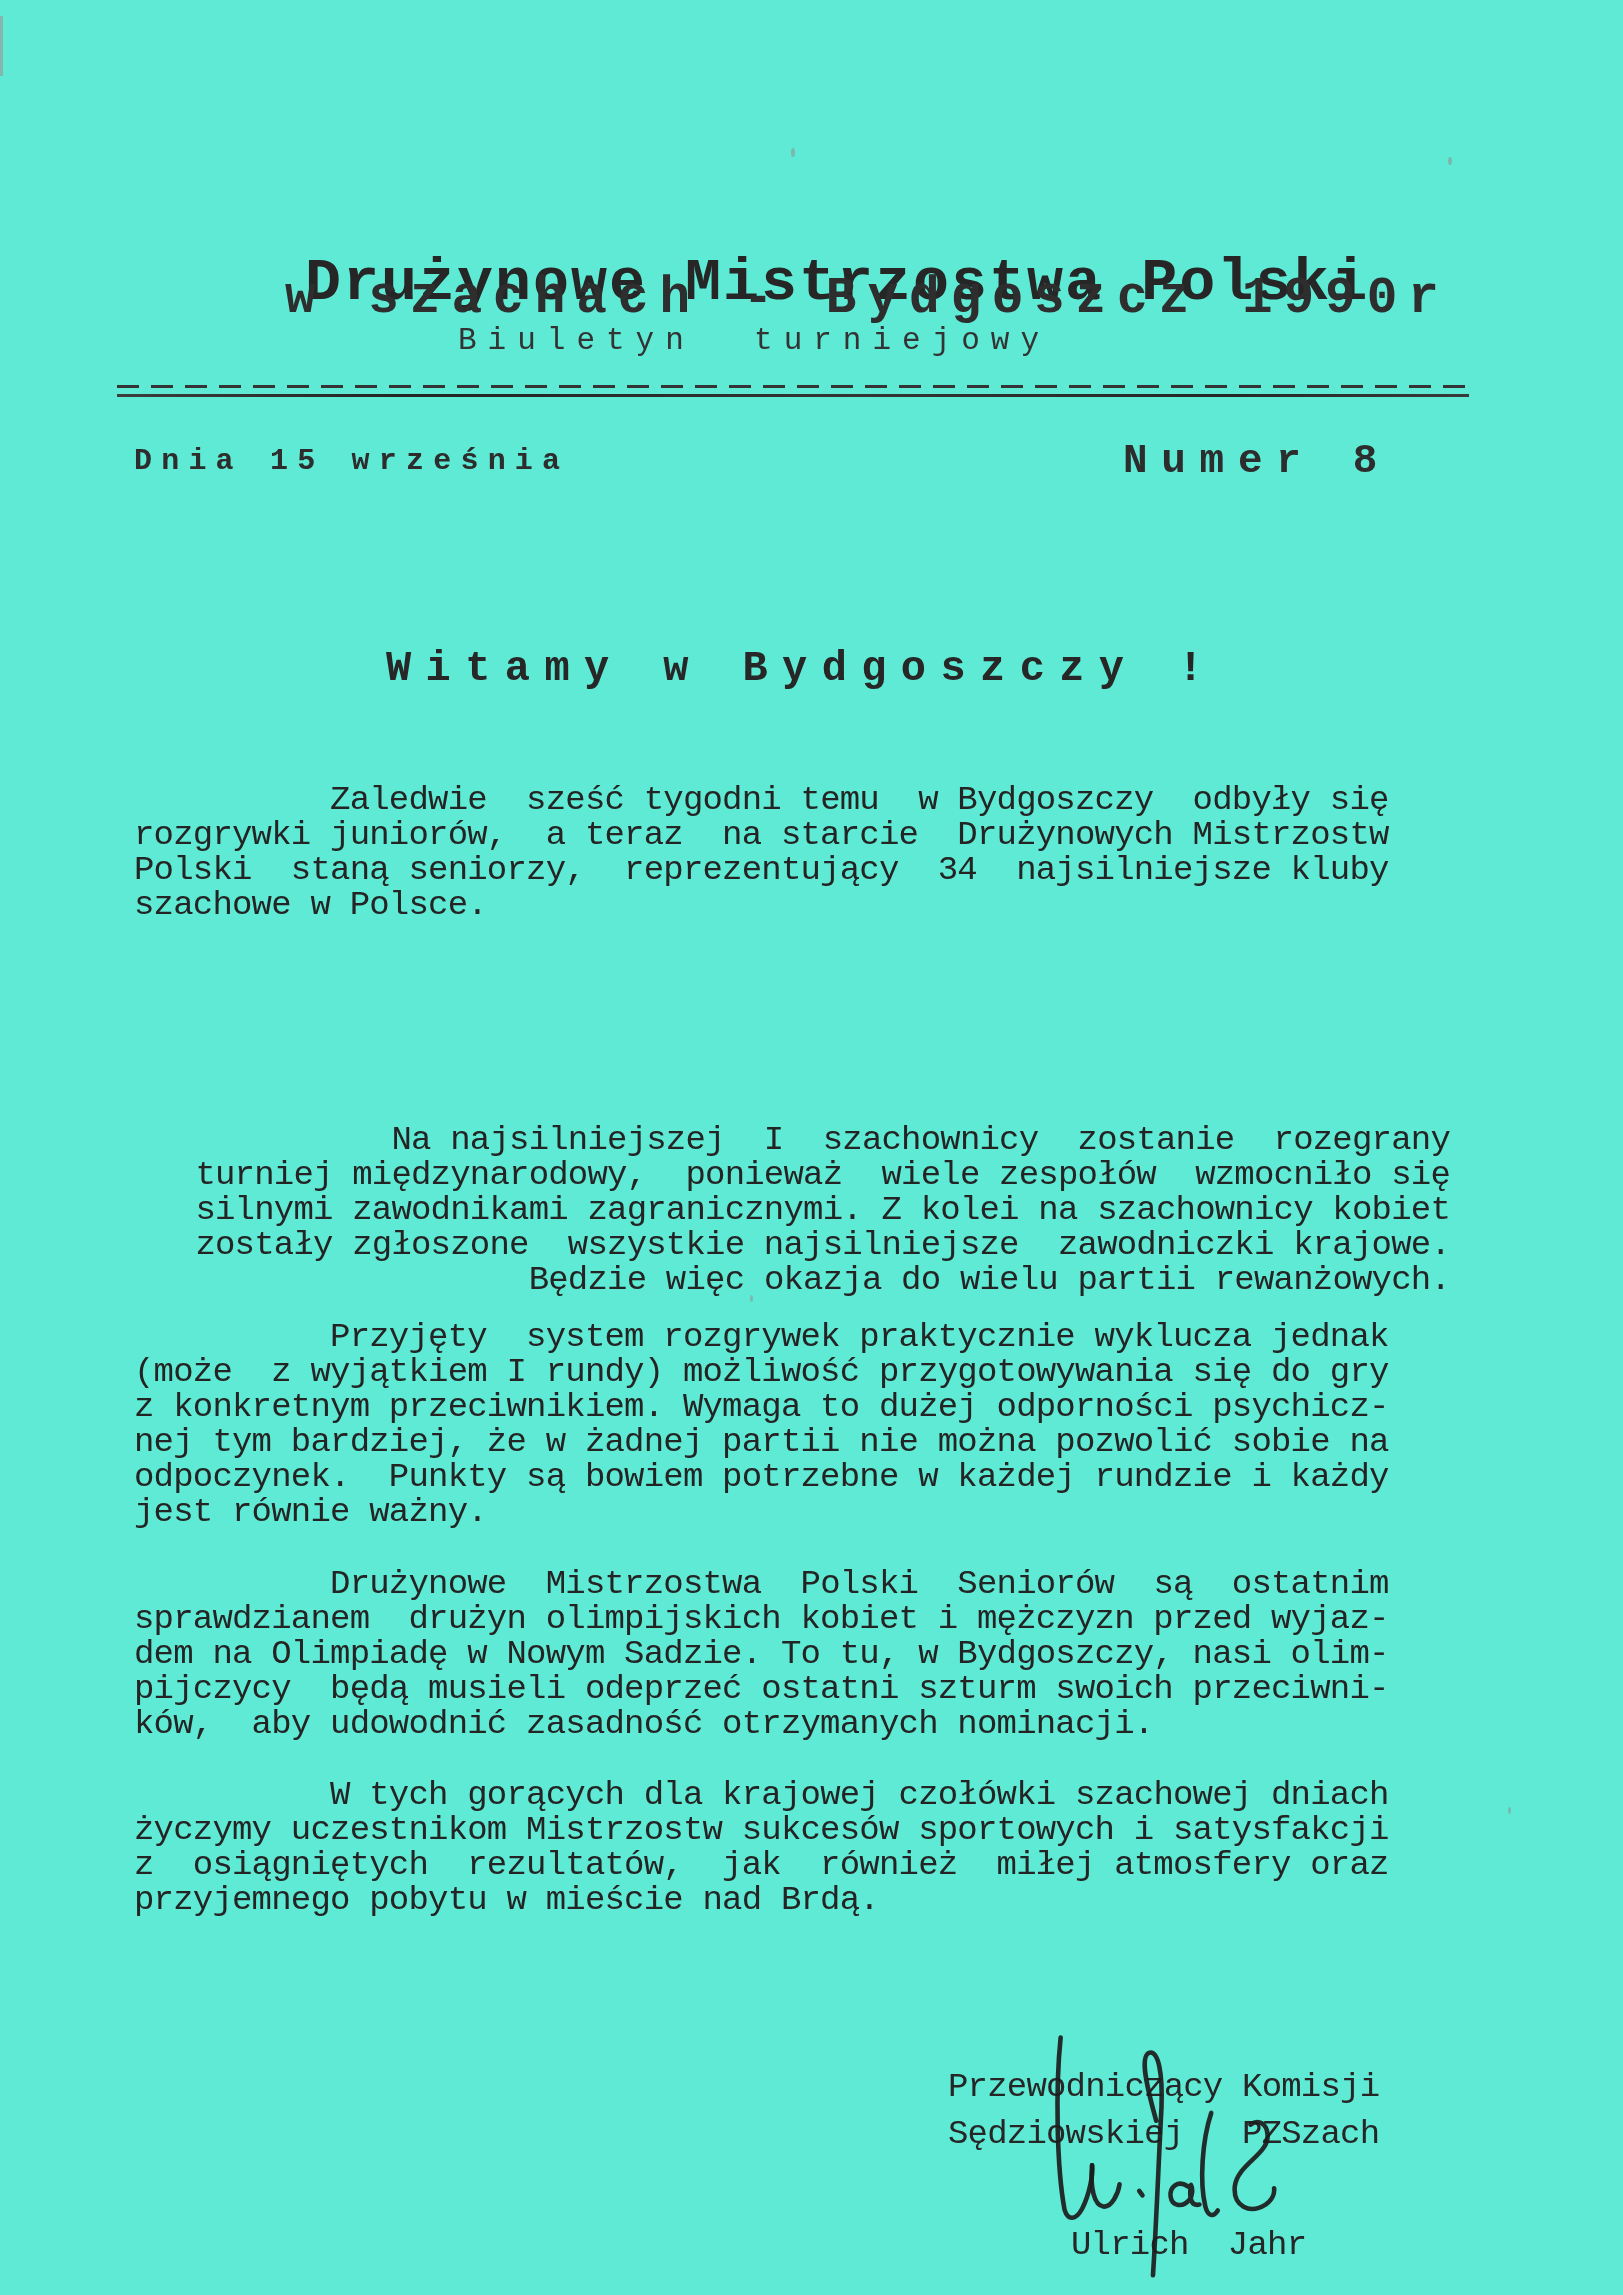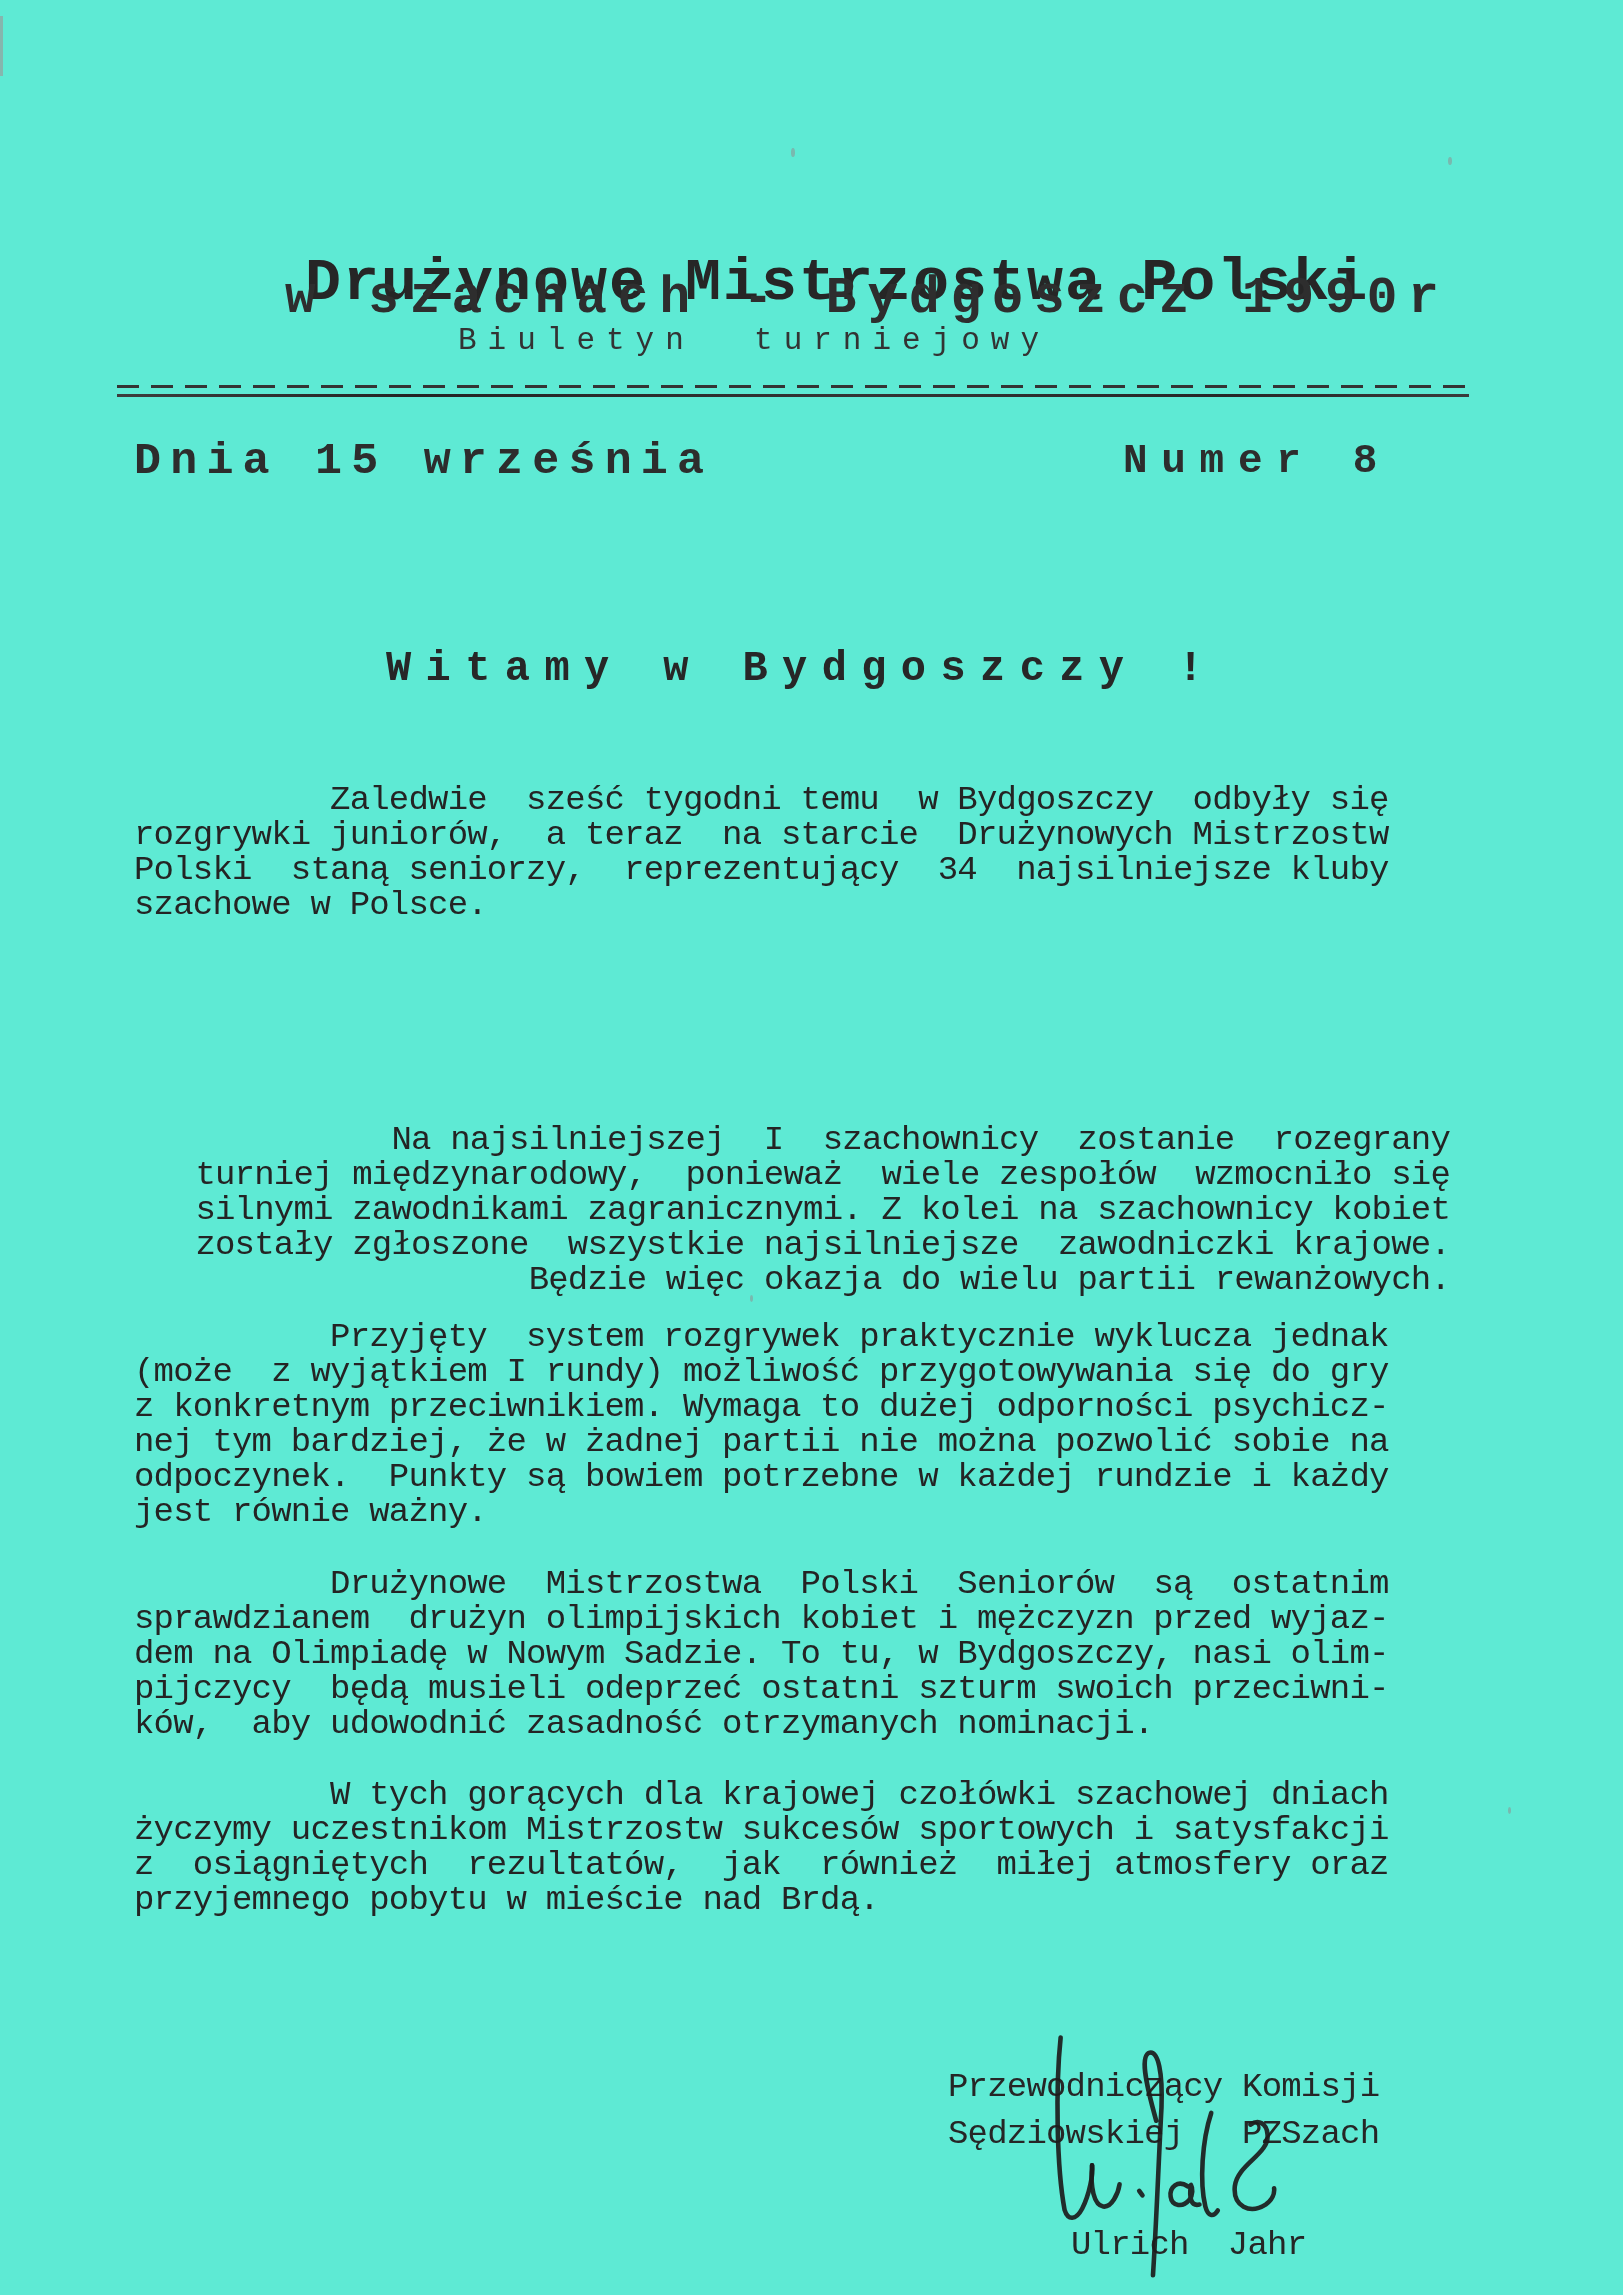--- a/index.html
+++ b/index.html
@@ -73,21 +73,21 @@
   }
   .rule .solid-row {
     height: 3.3px;
     margin-top: 5.9px;
     background: linear-gradient(90deg, #3d3d3d, #232323 22%, #343434 55%, #262626 82%, #3a3a3a);
   }
 
   .date-line {
     position: absolute;
     left: 134px; top: 441px;
-    font-size: 45px; line-height: 41px;
+    font-size: 30px; line-height: 41px;
     font-weight: 700;
     letter-spacing: 9.2px;
     color: #2d2d2d;
     white-space: pre;
   }
   .issue-label {
     position: absolute;
     left: 1123px; top: 441px;
     font-size: 41px; line-height: 41px;
     font-weight: 700;

